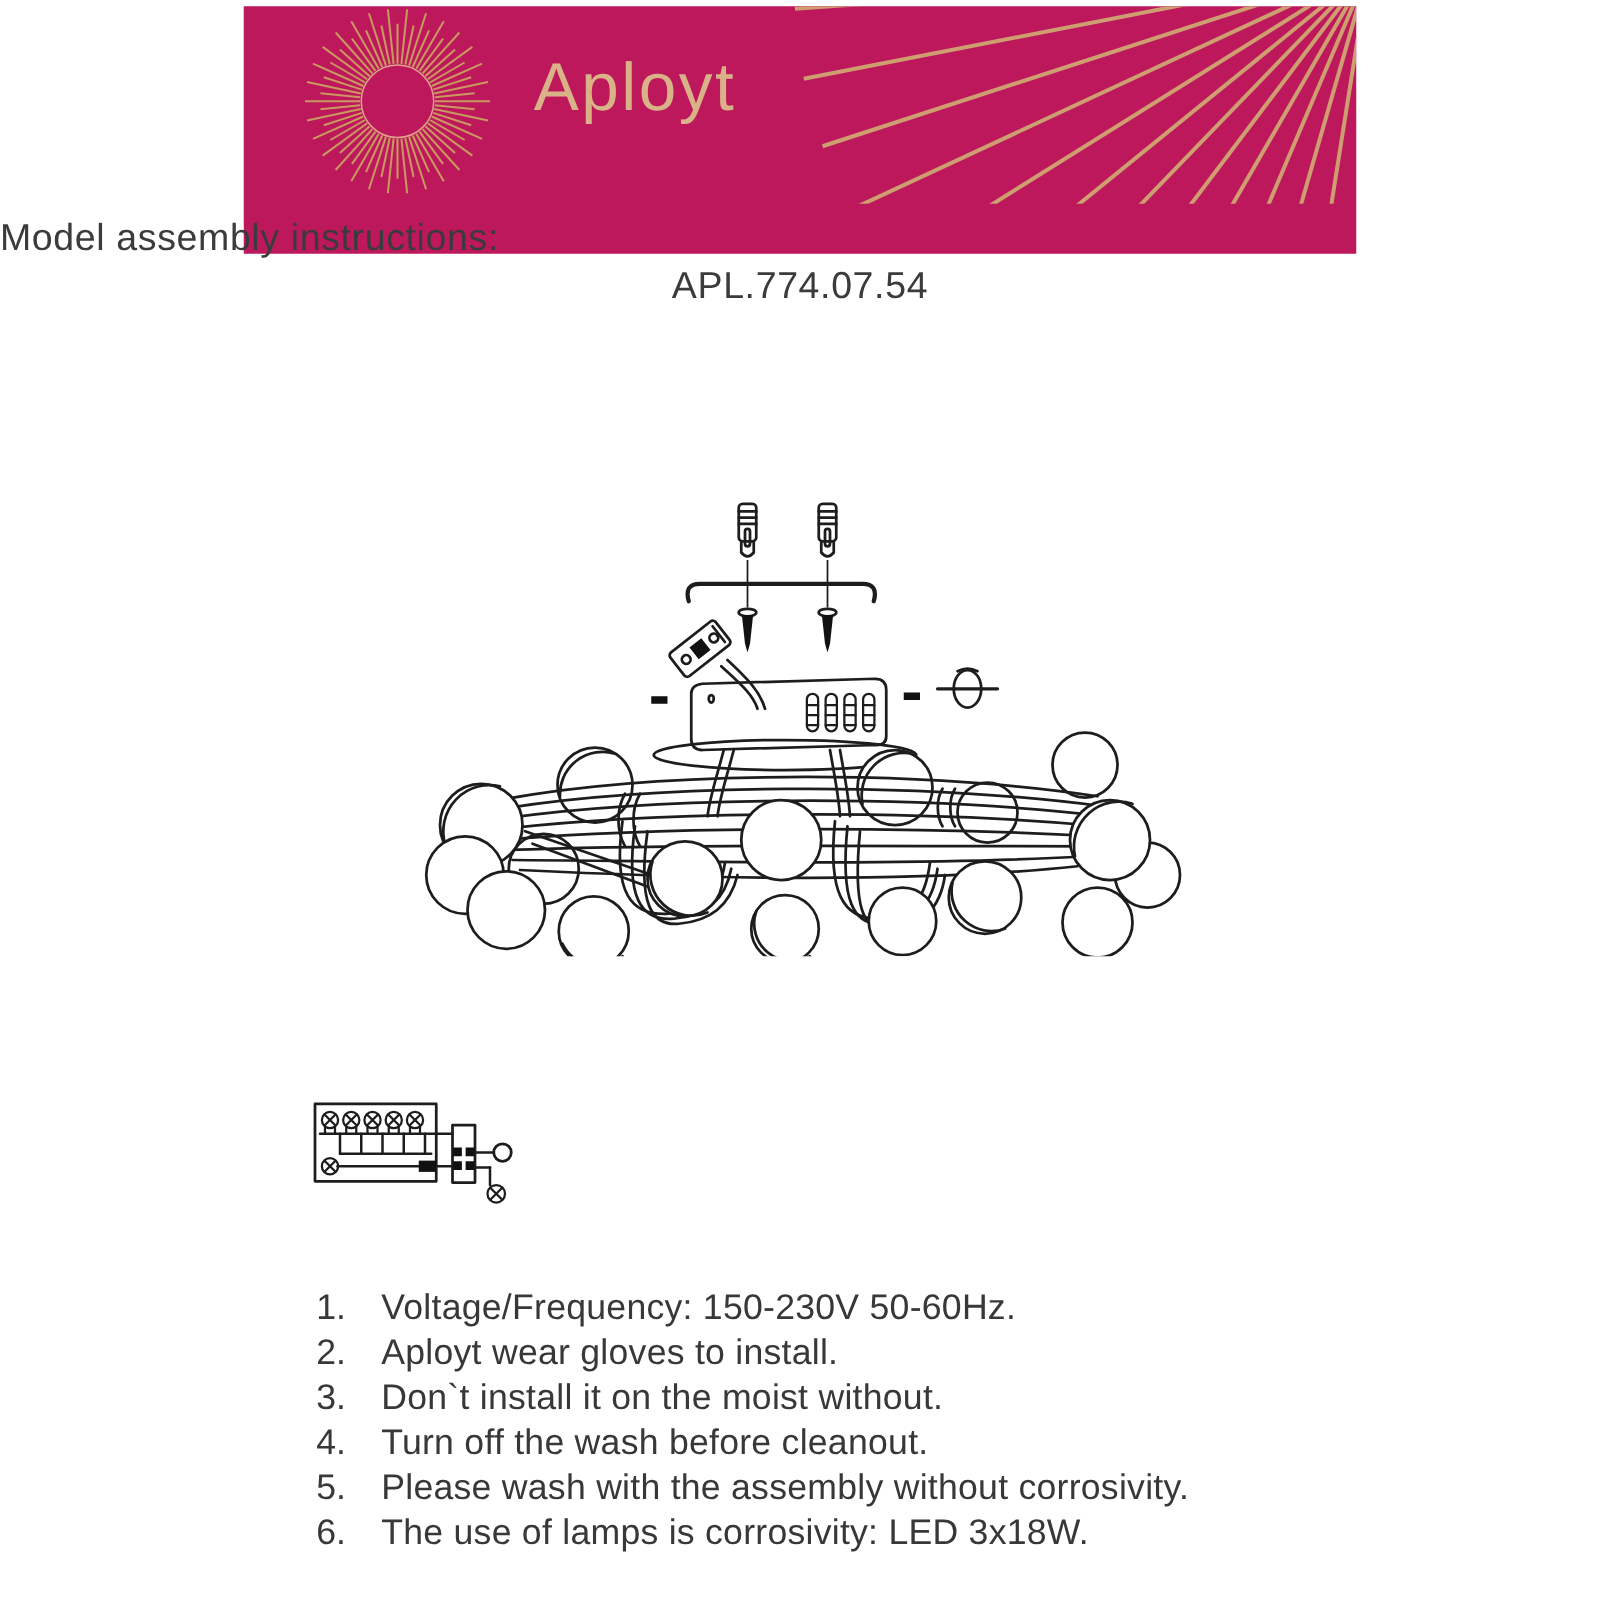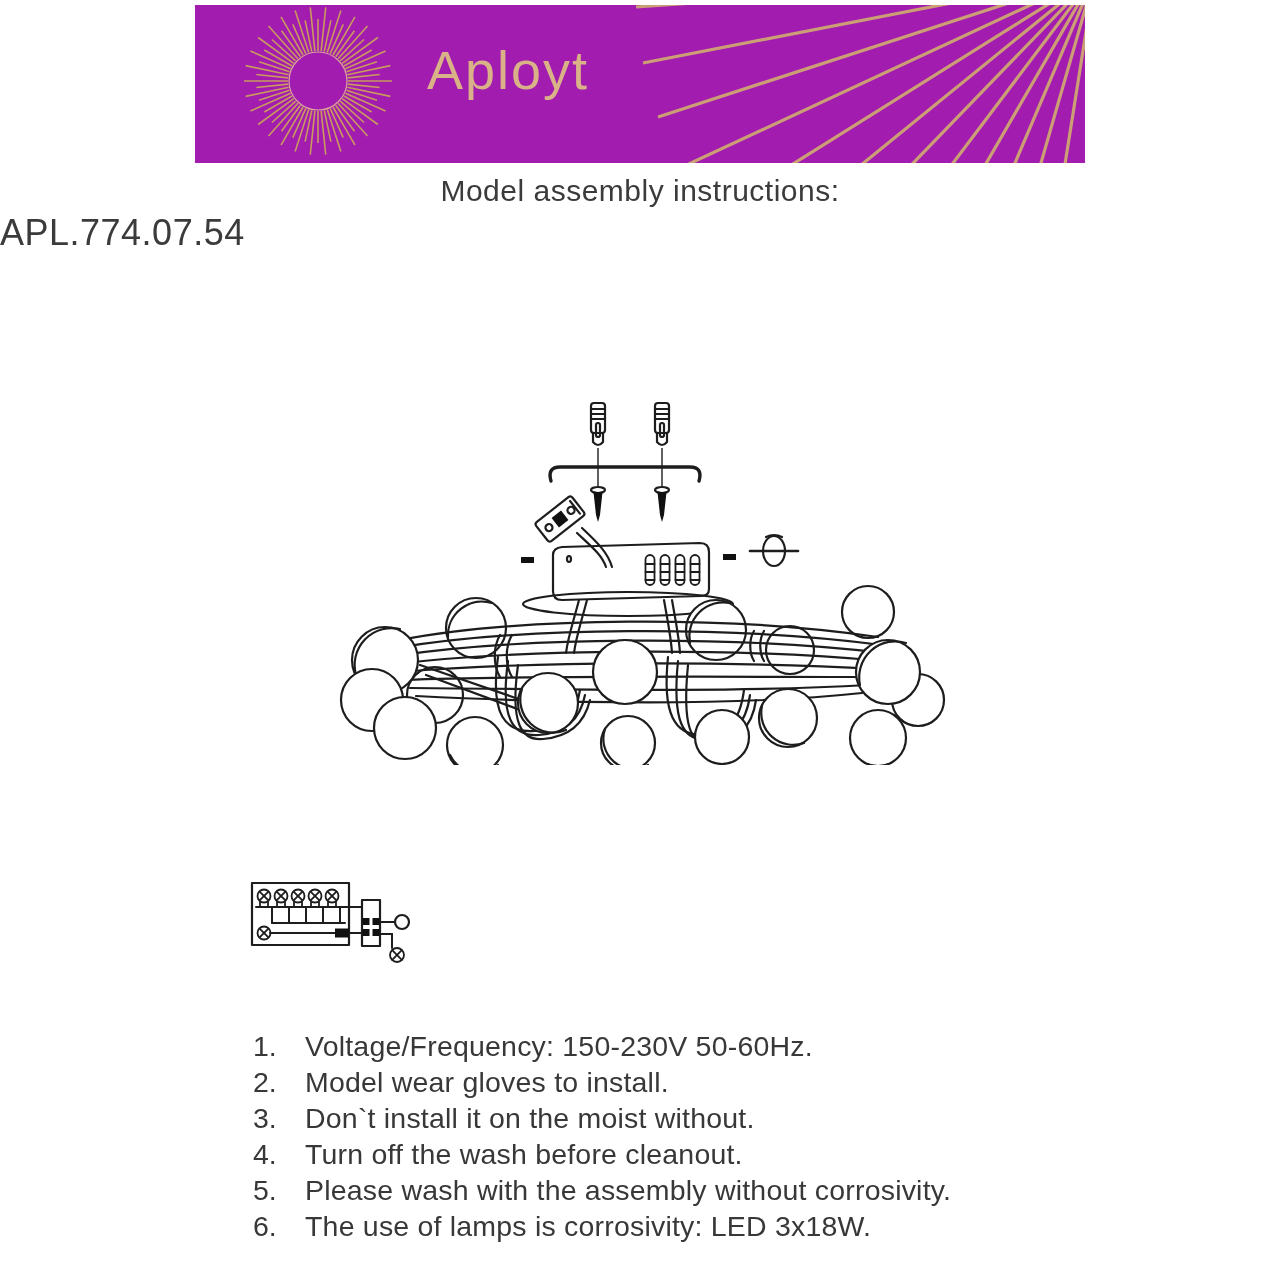--- a/index.html
+++ b/index.html
@@ -1,28 +1,28 @@
 <!DOCTYPE html>
 <html><head>
 <meta charset="utf-8">
 <style>
   html,body{margin:0;padding:0;background:#ffffff;}
   #canvas{position:relative;width:1280px;height:1280px;background:#ffffff;overflow:hidden;
           font-family:"Liberation Sans",sans-serif;}
   
-  .banner{position:absolute;left:195px;top:5px;width:890px;height:158px;background:#a21caf;overflow:hidden;}
+  .banner{position:absolute;left:195px;top:5px;width:890px;height:198px;background:#be185d;overflow:hidden;}
   .banner svg{position:absolute;left:0;top:0;}
   .wordmark{position:absolute;left:232px;top:38px;font-size:54px;color:#d9b287;
             letter-spacing:2px;font-weight:400;line-height:1;
             font-family:"Liberation Sans",sans-serif;}
   
-  .title-line1{position:absolute;left:0;top:174px;width:1280px;text-align:center;
+  .title-line1{position:absolute;left:0;top:174px;width:1280px;text-align:left;
                font-size:30px;color:#3b3b3b;letter-spacing:.5px;}
-  .title-line2{position:absolute;left:0;top:212px;width:1280px;
-               font-size:36px;color:#3b3b3b;letter-spacing:.5px;}
+  .title-line2{position:absolute;left:0;top:212px;width:1280px;text-align:center;
+               font-size:30px;color:#3b3b3b;letter-spacing:.5px;}
   
   .fig-assembly{position:absolute;left:330px;top:385px;width:620px;height:380px;}
   .fig-wiring{position:absolute;left:249px;top:876px;width:180px;height:95px;}
   .draw{stroke:#1d1d1d;stroke-width:2.2;fill:none;stroke-linecap:round;stroke-linejoin:round;}
   .thin{stroke:#1d1d1d;stroke-width:1.4;fill:none;}
   .ball{fill:#ffffff;stroke:#1d1d1d;stroke-width:2.2;}
   .fill-dark{fill:#111111;stroke:none;}
   
   .instructions{position:absolute;left:253px;top:1028px;width:830px;}
   .instr-row{display:flex;line-height:36px;font-size:28.5px;color:#383838;}
@@ -342,21 +342,21 @@
     <circle class="draw" cx="153" cy="46" r="7"></circle>
   </svg>
 
   <ol class="instructions" style="margin:0;padding:0;list-style:none;">
     <li class="instr-row">
       <span class="instr-num">1.</span>
       <span class="instr-text">Voltage/Frequency: 150-230V 50-60Hz.</span>
     </li>
     <li class="instr-row">
       <span class="instr-num">2.</span>
-      <span class="instr-text">Model wear gloves to install.</span>
+      <span class="instr-text">Aployt wear gloves to install.</span>
     </li>
     <li class="instr-row">
       <span class="instr-num">3.</span>
       <span class="instr-text">Don`t install it on the moist without.</span>
     </li>
     <li class="instr-row">
       <span class="instr-num">4.</span>
       <span class="instr-text">Turn off the wash before cleanout.</span>
     </li>
     <li class="instr-row">

